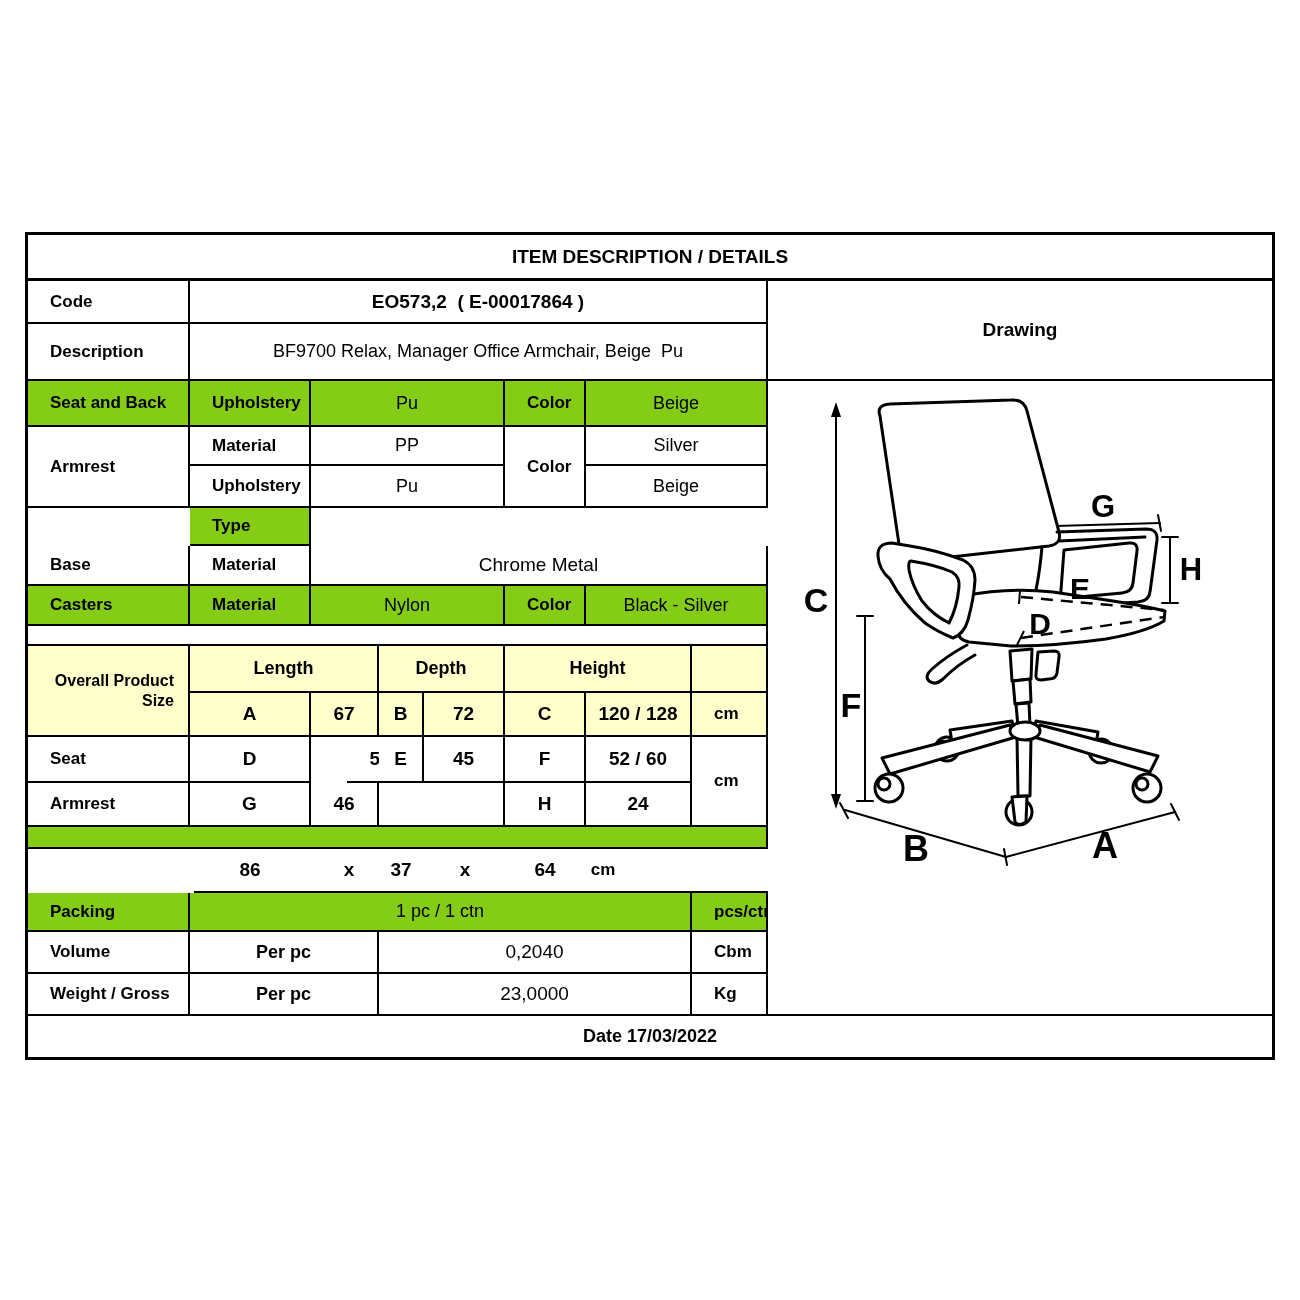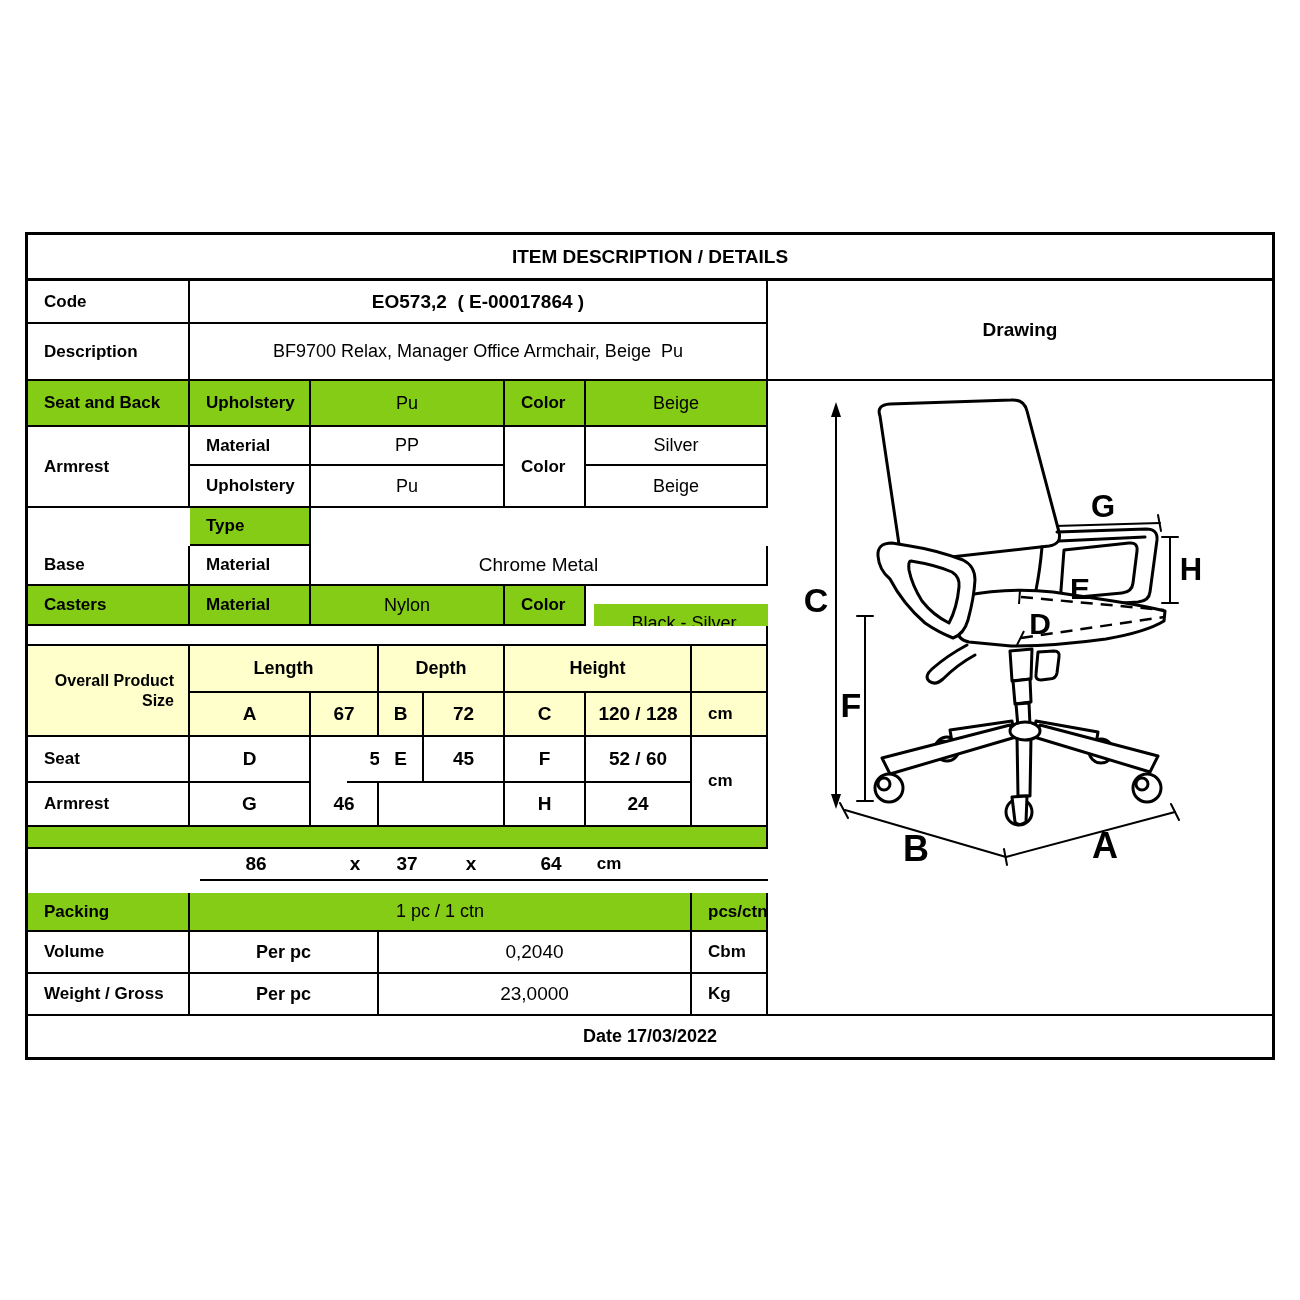--- a/index.html
+++ b/index.html
@@ -1,19 +1,19 @@
 <!DOCTYPE html>
 <html><head>
 <meta charset="utf-8">
 <style>
   html,body{margin:0;padding:0;background:#fff;}
   #canvas{position:relative;width:1300px;height:1300px;background:#fff;font-family:"Liberation Sans",sans-serif;color:#000;}
   #sheet{position:absolute;left:25px;top:232px;width:1250px;height:828px;border:3px solid #000;background:#fff;box-sizing:border-box;}
   .c{position:absolute;box-sizing:border-box;border-right:2px solid #000;border-bottom:2px solid #000;display:flex;align-items:center;background:#fff;overflow:hidden;}
-  .lb{font-weight:700;font-size:17px;padding-left:16px;}
+  .lb{font-weight:700;font-size:17px;padding-left:22px;}
   .ct{justify-content:center;text-align:center;}
   .g{background:#84cc16;}
   .y{background:#ffffcc;}
   .nr{border-right:none;}
   .nb{border-bottom:none;border-radius:16px;}
   .tb{border-bottom-width:3px;}
   .f18{font-size:18px;}
   .f19{font-size:19px;}
   .b{font-weight:700;}
   .pre{white-space:pre;}
@@ -55,21 +55,21 @@
     <div class="c lb g" style="left:162px;top:273px;width:121px;height:38px;">Type</div>
 
     <div class="c lb" style="left:0;top:311px;width:162px;height:40px;">Base</div>
     <div class="c lb" style="left:162px;top:311px;width:121px;height:40px;">Material</div>
     <div class="c ct f19" style="left:283px;top:311px;width:457px;height:40px;">Chrome Metal</div>
 
     <div class="c lb g" style="left:0;top:351px;width:162px;height:40px;">Casters</div>
     <div class="c lb g" style="left:162px;top:351px;width:121px;height:40px;">Material</div>
     <div class="c ct f18 g" style="left:283px;top:351px;width:194px;height:40px;">Nylon</div>
     <div class="c lb g" style="left:477px;top:351px;width:81px;height:40px;">Color</div>
-    <div class="c ct f18 g" style="left:558px;top:369px;width:182px;height:40px;margin-left:8px;">Black - Silver</div>
+    <div class="c ct f18 g" style="left:558px;top:351px;width:182px;height:40px;">Black - Silver</div>
 
     <div class="c" style="left:0;top:391px;width:740px;height:20px;"></div>
 
     <div class="c ct y" style="left:0;top:411px;width:162px;height:91px;">
         <span class="wrap">Overall Product Size</span>
       </div>
     <div class="c ct y b f18" style="left:162px;top:411px;width:189px;height:47px;">Length</div>
     <div class="c ct y b f18" style="left:351px;top:411px;width:126px;height:47px;">Depth</div>
     <div class="c ct y b f18" style="left:477px;top:411px;width:187px;height:47px;">Height</div>
     <div class="c y" style="left:664px;top:411px;width:76px;height:47px;"></div>
@@ -93,21 +93,21 @@
 
     <div class="c lb" style="left:0;top:548px;width:162px;height:44px;">Armrest</div>
     <div class="c ct b f19" style="left:162px;top:548px;width:121px;height:44px;">G</div>
     <div class="c ct b f19" style="left:283px;top:548px;width:68px;height:44px;">46</div>
     <div class="c" style="left:351px;top:548px;width:126px;height:44px;"></div>
     <div class="c ct b f19" style="left:477px;top:548px;width:81px;height:44px;">H</div>
     <div class="c ct b f19" style="left:558px;top:548px;width:106px;height:44px;">24</div>
 
     <div class="c g" style="left:0;top:592px;width:740px;height:22px;"></div>
 
-    <div class="c spread" style="left:172px;top:614px;width:578px;height:32px;">
+    <div class="c spread" style="left:166px;top:614px;width:578px;height:44px;">
       <span style="left:56px;">86</span>
       <span style="left:155px;">x</span>
       <span style="left:207px;">37</span>
       <span style="left:271px;">x</span>
       <span style="left:351px;">64</span>
       <span style="left:409px;font-size:17px;">cm</span>
     </div>
 
     <div class="c lb g" style="left:0;top:658px;width:162px;height:39px;">Packing</div>
     <div class="c ct f18 g" style="left:162px;top:658px;width:502px;height:39px;">1 pc / 1 ctn</div>

